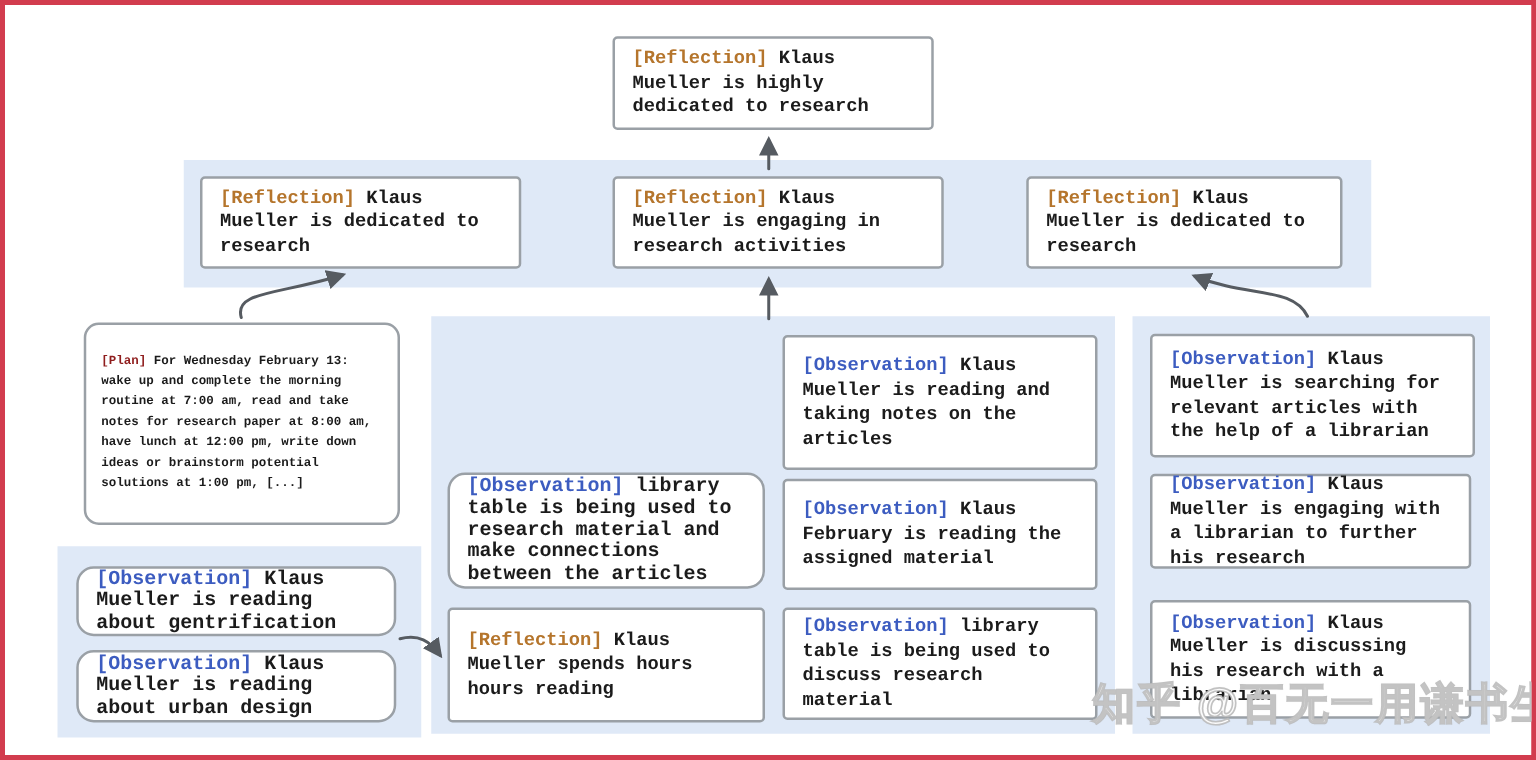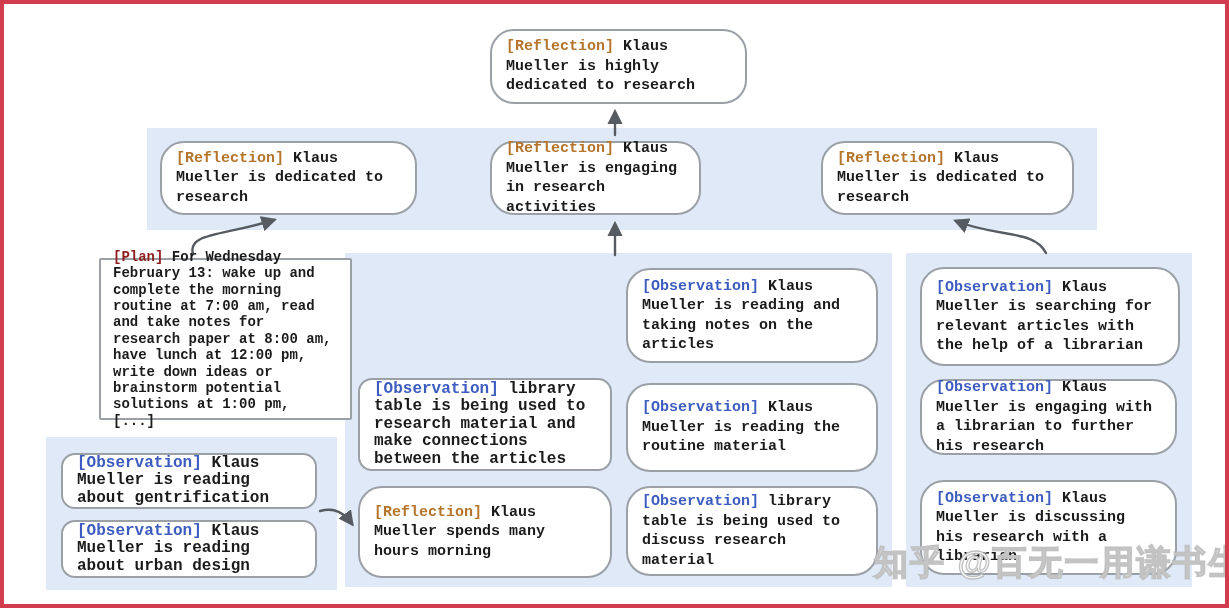--- a/index.html
+++ b/index.html
@@ -7,26 +7,26 @@
     position:relative;width:1229px;height:608px;box-sizing:border-box;
     background:#fff;border:4px solid var(--frame-border,#d23c4e);overflow:hidden;
     font-family:"Liberation Mono","DejaVu Sans Mono",monospace;
   }
   .band{position:absolute;background:var(--band-bg,#dfe9f7);z-index:0;}
   .arrows{position:absolute;left:0;top:0;z-index:1;}
   .arrows path{stroke:var(--arrow,#565b61);stroke-width:2.4;fill:none;stroke-linecap:round;}
   .node{
     position:absolute;box-sizing:border-box;z-index:2;
     background:var(--box-bg,#fff);border:2px solid var(--box-border,#9aa0a6);
-    border-radius:24px;display:flex;align-items:center;
+    border-radius:4px;display:flex;align-items:center;
     padding:8px 14px;font-weight:bold;color:var(--text,#1b1b1b);
     font-size:15px;line-height:19.5px;
   }
   .node.sm{font-size:16px;line-height:17.5px;border-radius:14px;}
-  .node.plan{font-size:14px;line-height:16.4px;padding:10px 12px;border-radius:2px;margin-left:32px;}
+  .node.plan{font-size:10px;line-height:16.4px;padding:10px 12px;border-radius:12px;}
   .tag-reflection{color:var(--reflection-tag,#b5752c);}
   .tag-observation{color:var(--observation-tag,#3c5cc0);}
   .tag-plan{color:var(--plan-tag,#8f1d1d);}
   .watermark{
     position:absolute;left:834px;top:536px;z-index:5;white-space:nowrap;
     font-family:"Liberation Sans",sans-serif;font-weight:700;font-size:34px;
     letter-spacing:2px;color:rgba(255,255,255,0.95);
     -webkit-text-stroke:1.3px rgba(185,185,185,0.85);
     text-shadow:0 0 1px rgba(160,160,160,0.6);
     margin-left:36px;
@@ -55,21 +55,21 @@
     <path d="M316,507 C331,503 340,509 348,520" marker-end="url(#ah)"></path>
   </svg>
 
   <div class="node" style="left:486px;top:25px;width:257px;height:75px">
     <div><span class="tag-reflection">[Reflection]</span> <span>Klaus Mueller is highly dedicated to research</span></div>
   </div>
 
   <div class="node" style="left:156px;top:137px;width:257px;height:74px">
     <div><span class="tag-reflection">[Reflection]</span> <span>Klaus Mueller is dedicated to research</span></div>
   </div>
-  <div class="node" style="left:486px;top:137px;width:211px;height:74px">
+  <div class="node" style="left:486px;top:137px;width:265px;height:74px">
     <div><span class="tag-reflection">[Reflection]</span> <span>Klaus Mueller is engaging in research activities</span></div>
   </div>
   <div class="node" style="left:817px;top:137px;width:253px;height:74px">
     <div><span class="tag-reflection">[Reflection]</span> <span>Klaus Mueller is dedicated to research</span></div>
   </div>
 
   <div class="node plan" style="left:63px;top:254px;width:253px;height:162px">
     <div><span class="tag-plan">[Plan]</span> <span>For Wednesday February 13: wake up and complete the morning routine at 7:00 am, read and take notes for research paper at 8:00 am, have lunch at 12:00 pm, write down ideas or brainstorm potential solutions at 1:00 pm, [...]</span></div>
   </div>
 
@@ -77,28 +77,28 @@
     <div><span class="tag-observation">[Observation]</span> <span>Klaus Mueller is reading about urban design</span></div>
   </div>
   <div class="node sm" style="left:57px;top:449px;width:256px;height:56px">
     <div><span class="tag-observation">[Observation]</span> <span>Klaus Mueller is reading about gentrification</span></div>
   </div>
 
   <div class="node sm" style="left:354px;top:374px;width:254px;height:93px">
     <div><span class="tag-observation">[Observation]</span> <span>library table is being used to research material and make connections between the articles</span></div>
   </div>
   <div class="node" style="left:354px;top:482px;width:254px;height:92px">
-    <div><span class="tag-reflection">[Reflection]</span> <span>Klaus Mueller spends many hours morning</span></div>
+    <div><span class="tag-reflection">[Reflection]</span> <span>Klaus Mueller spends hours hours reading</span></div>
   </div>
 
-  <div class="node" style="left:622px;top:264px;width:252px;height:95px">
+  <div class="node" style="left:622px;top:264px;width:252px;height:108px">
     <div><span class="tag-observation">[Observation]</span> <span>Klaus Mueller is reading and taking notes on the articles</span></div>
   </div>
   <div class="node" style="left:622px;top:379px;width:252px;height:89px">
-    <div><span class="tag-observation">[Observation]</span> <span>Klaus Mueller is reading the routine material</span></div>
+    <div><span class="tag-observation">[Observation]</span> <span>Klaus February is reading the assigned material</span></div>
   </div>
   <div class="node" style="left:622px;top:482px;width:252px;height:90px">
     <div><span class="tag-observation">[Observation]</span> <span>library table is being used to discuss research material</span></div>
   </div>
 
   <div class="node" style="left:916px;top:263px;width:260px;height:99px">
     <div><span class="tag-observation">[Observation]</span> <span>Klaus Mueller is searching for relevant articles with the help of a librarian</span></div>
   </div>
   <div class="node" style="left:916px;top:375px;width:257px;height:76px">
     <div><span class="tag-observation">[Observation]</span> <span>Klaus Mueller is engaging with a librarian to further his research</span></div>

